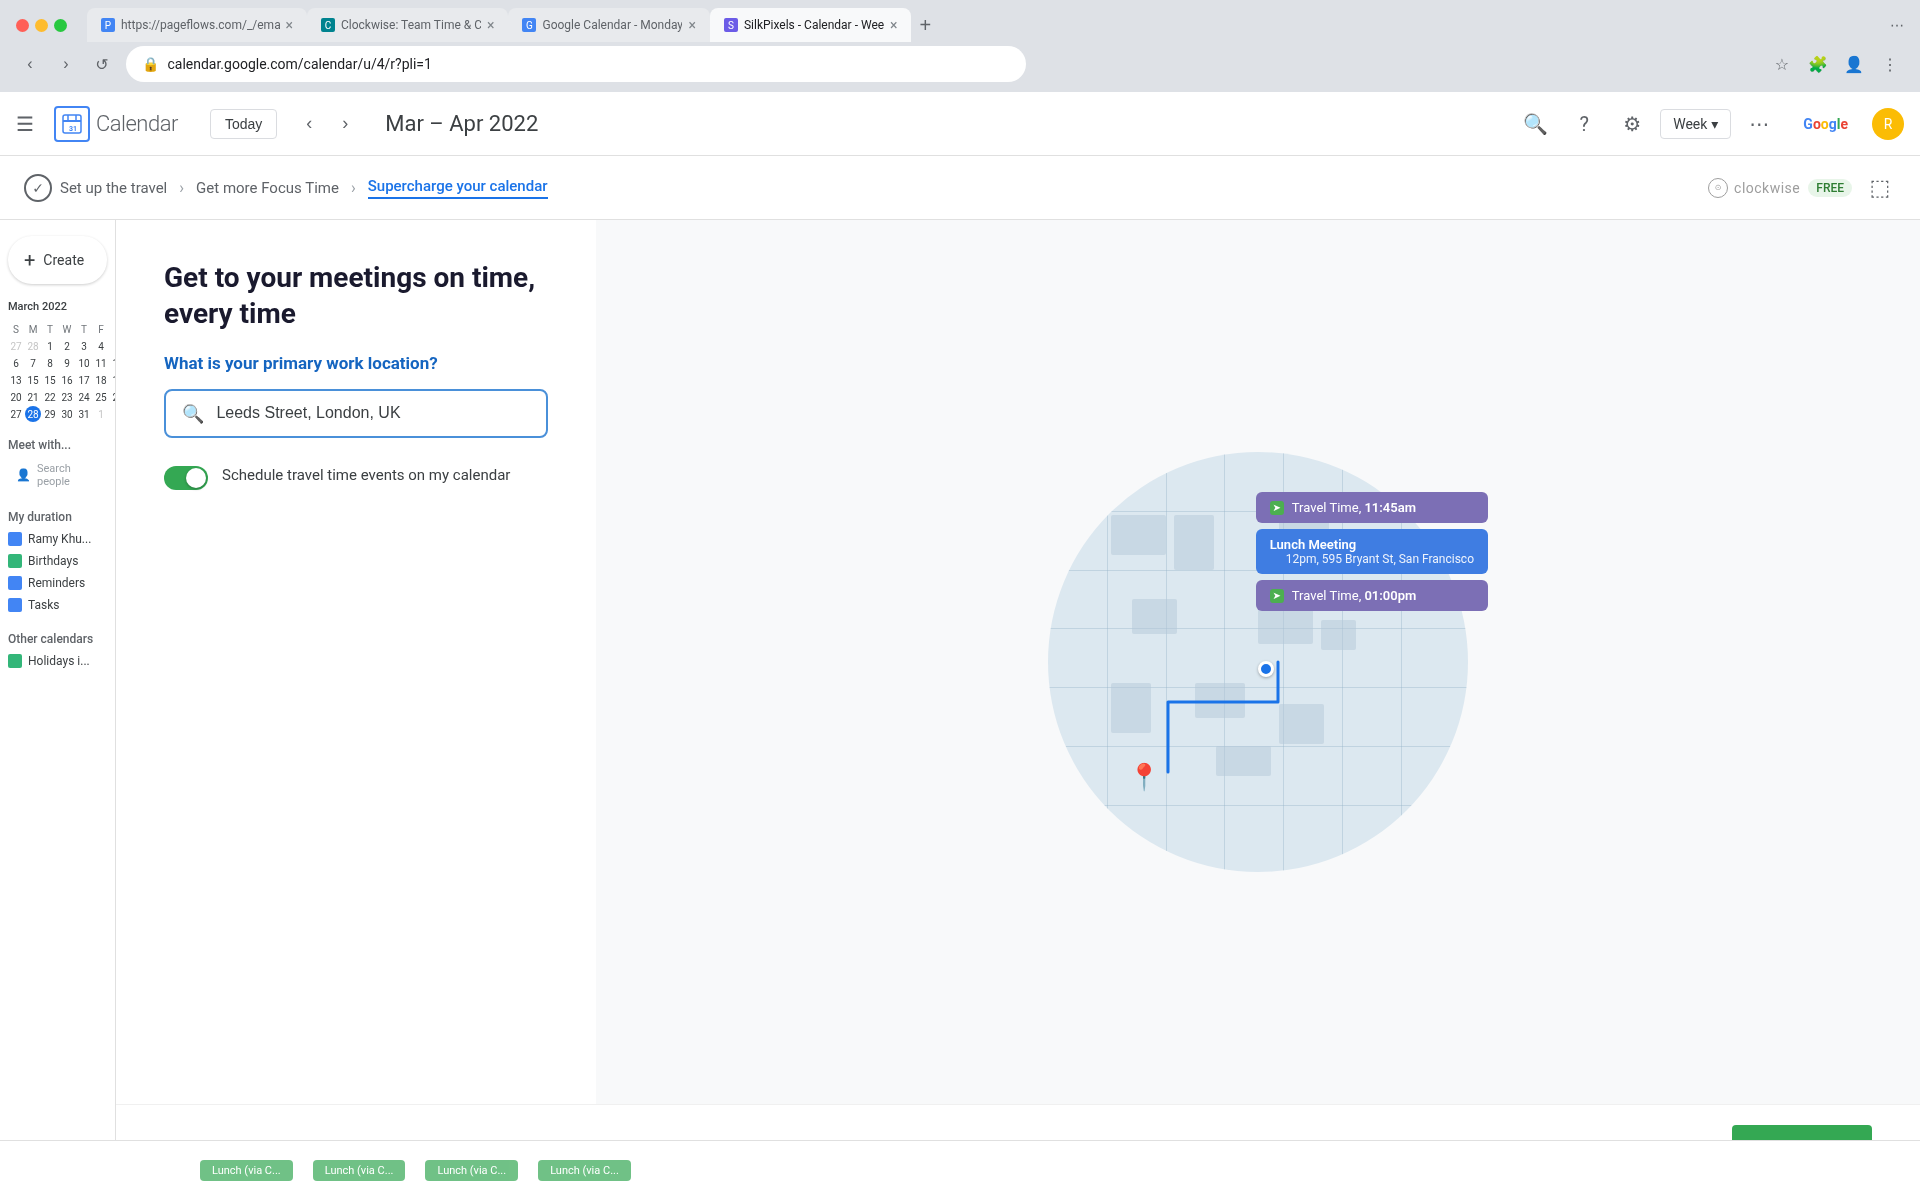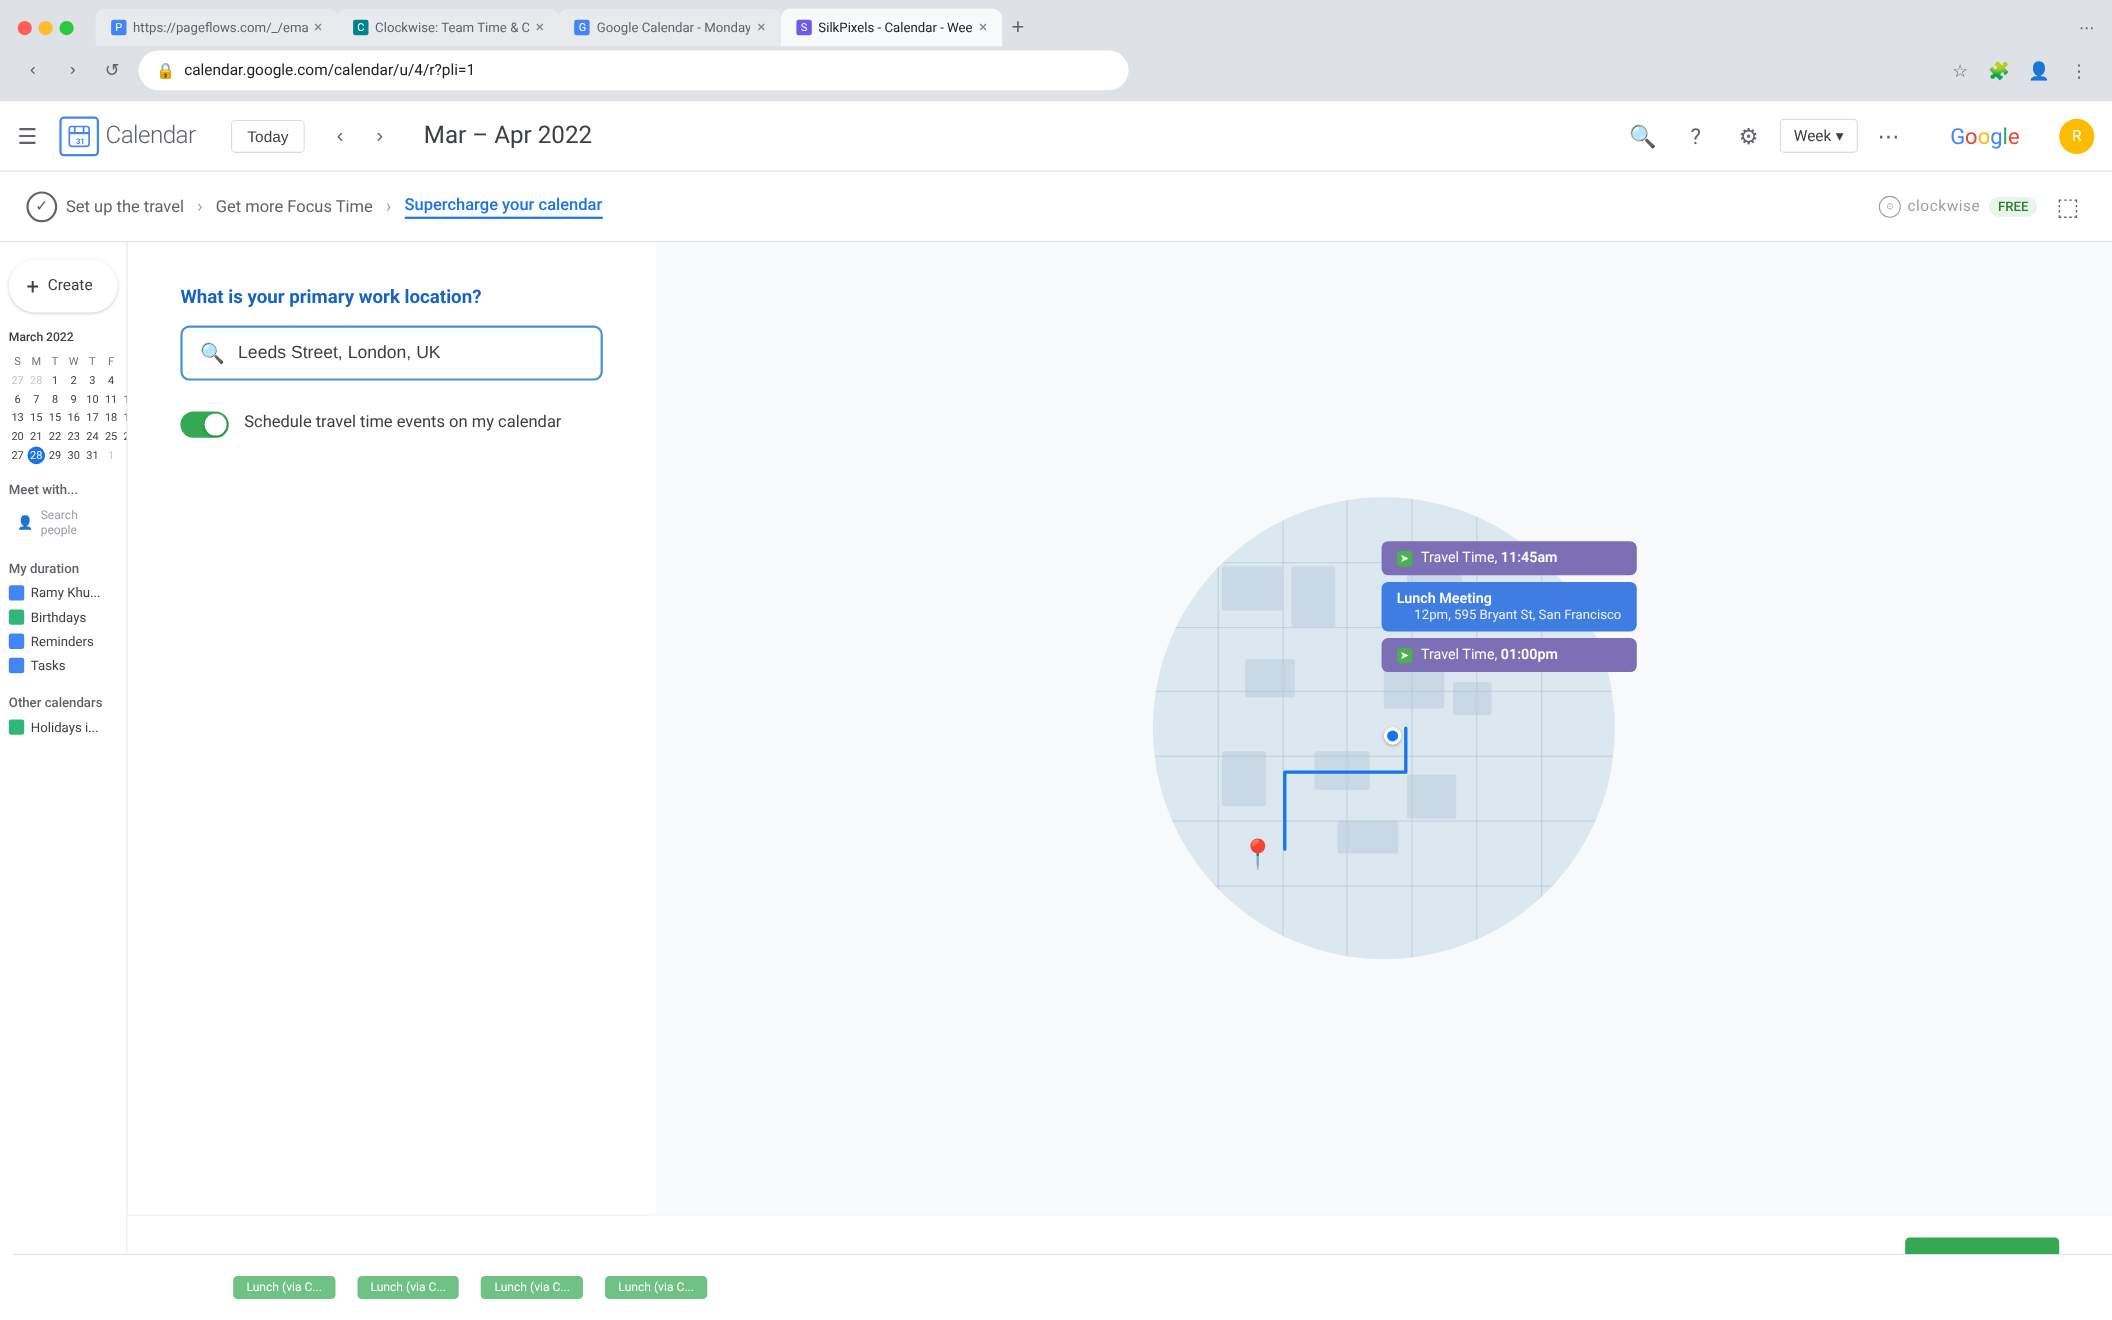--- a/index.html
+++ b/index.html
@@ -692,21 +692,21 @@
     }
 
     .done-arrow {
       font-size: 20px;
     }
 
     
     .bg-calendar {
       position: absolute;
       bottom: 0;
-      left: 12px;
+      left: 0;
       right: 0;
       height: 60px;
       background: white;
       border-top: 1px solid #e0e0e0;
       display: flex;
       align-items: center;
       padding: 0 200px;
       gap: 20px;
       z-index: 1;
     }
@@ -801,21 +801,21 @@
     <div class="gcal-search">
       <div class="gcal-icon-btn">🔍</div>
       <div class="gcal-icon-btn">?</div>
       <div class="gcal-icon-btn">⚙</div>
       <div class="gcal-view-btn">
         <span>Week</span>
         <span>▾</span>
       </div>
       <div class="gcal-icon-btn">⋯</div>
     </div>
-    <div style="font-size:20px;font-weight:400;margin:0 20px;">
+    <div style="font-size:14px;font-weight:700;margin:0 8px;">
       <span class="google-g">G</span><span class="google-o1">o</span><span class="google-o2">o</span><span class="google-g2">g</span><span class="google-l">l</span><span class="google-e">e</span>
     </div>
     <div class="user-avatar">R</div>
   </div>
 
   <div class="clockwise-bar">
     <div class="step-nav">
 
       <div class="step-item">
         <div class="step-checkmark">✓</div>
@@ -931,20 +931,24 @@
       <div class="calendar-item">
         <div class="cal-check green"></div>
         <span>Holidays i...</span>
       </div>
     </div>
 
     <div class="wizard-container">
       <div class="wizard-content">
 
         <div class="wizard-left">
+          <h1 class="wizard-title">
+            <span>Get to your meetings on time,</span><br>
+            <span>every time</span>
+          </h1>
           <p class="wizard-question">What is your primary work location?</p>
 
           <div class="search-input-container">
             <span class="search-icon-inner">🔍</span>
             <input type="text" class="search-text-input" value="Leeds Street, London, UK" style="">
           </div>
 
           <div class="toggle-row">
             <div class="toggle-switch">
               <div class="toggle-knob"></div>

